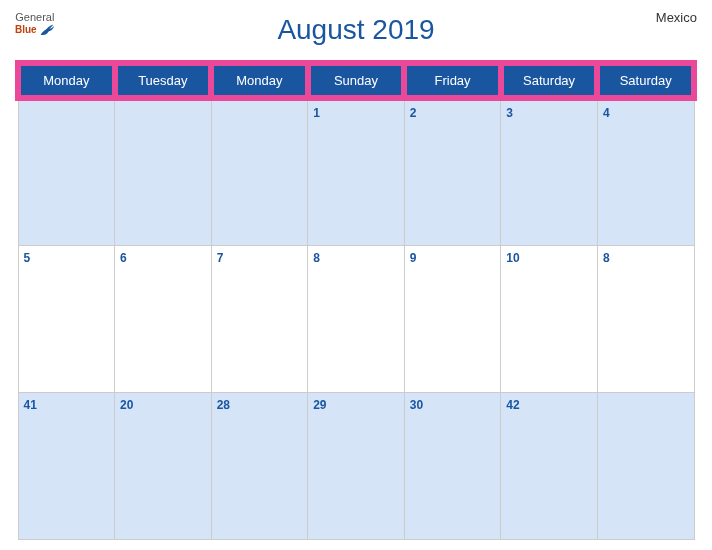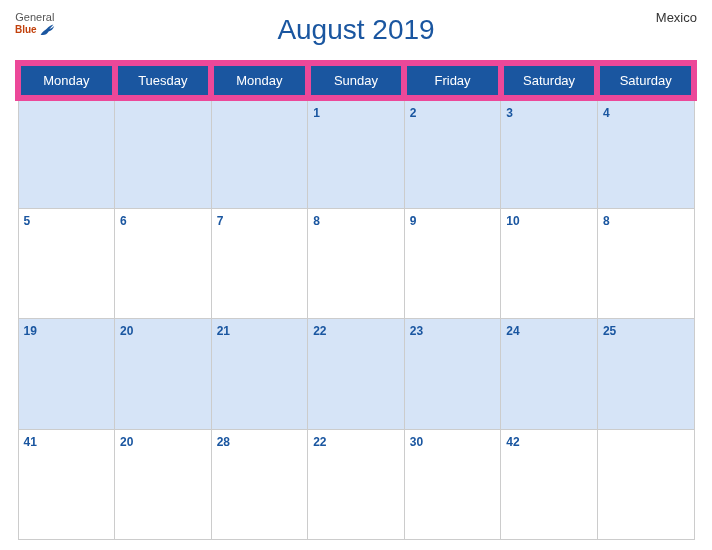--- a/index.html
+++ b/index.html
@@ -167,31 +167,22 @@
       <tr>
         <td><span class="day-num">5</span></td>
         <td><span class="day-num">6</span></td>
         <td><span class="day-num">7</span></td>
         <td><span class="day-num">8</span></td>
         <td><span class="day-num">9</span></td>
         <td><span class="day-num">10</span></td>
         <td><span class="day-num">8</span></td>
       </tr>
       <tr>
-        <td><span class="day-num">19</span></td>
-        <td><span class="day-num">20</span></td>
-        <td><span class="day-num">21</span></td>
-        <td><span class="day-num">22</span></td>
-        <td><span class="day-num">23</span></td>
-        <td><span class="day-num">24</span></td>
-        <td><span class="day-num">25</span></td>
-      </tr>
-      <tr>
         <td><span class="day-num">41</span></td>
         <td><span class="day-num">20</span></td>
         <td><span class="day-num">28</span></td>
-        <td><span class="day-num">22</span></td>
+        <td><span class="day-num">29</span></td>
         <td><span class="day-num">30</span></td>
         <td><span class="day-num">42</span></td>
         <td></td>
       </tr>
     </tbody>
 </table>
 
 </body></html>

